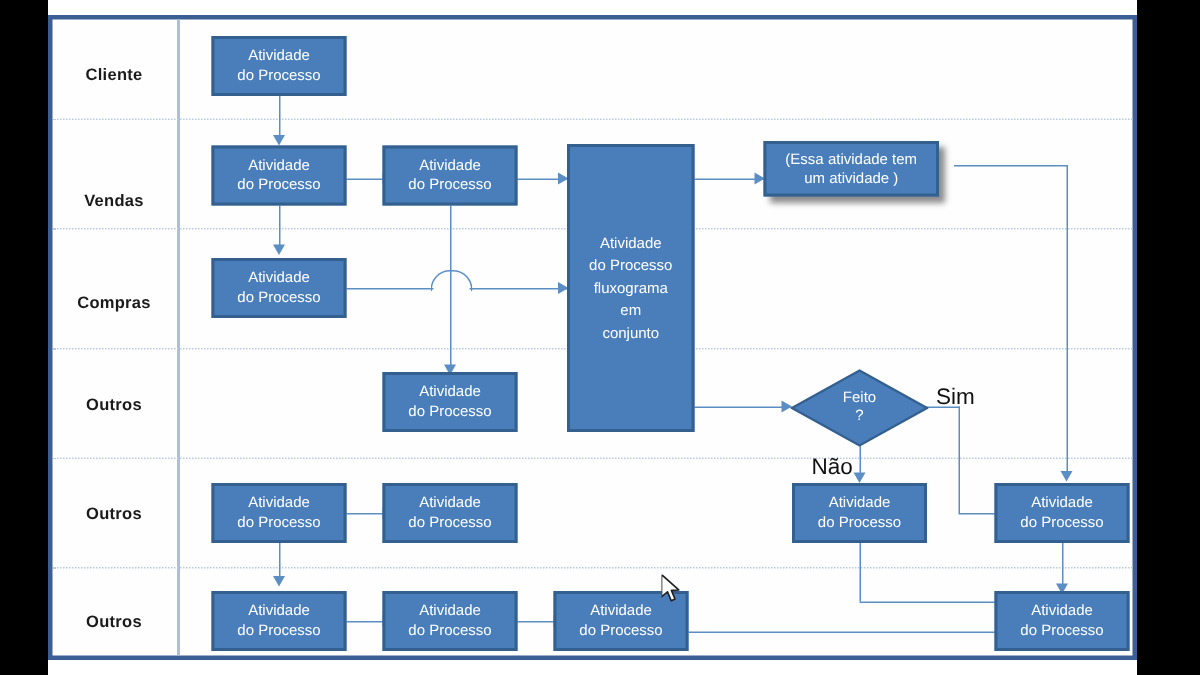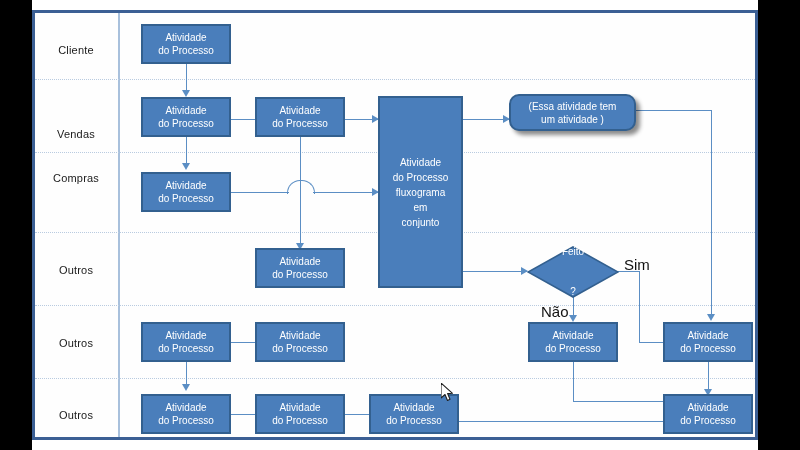--- a/index.html
+++ b/index.html
@@ -20,42 +20,42 @@
   
   #lanedivider{position:absolute;left:118px;top:13px;width:2px;height:424px;
                background:#a8c0dc;}
 
   
   .lanesep{position:absolute;left:35px;width:720px;height:1px;
            border-top:1px dotted #b9cbe0;}
 
   
   .lanelabel{position:absolute;left:36px;width:80px;text-align:center;
-             font-size:11px;color:#1a1a1a;letter-spacing:.2px;}
+             font-size:11px;color:#1a1a1a;letter-spacing:.2px;font-weight:bold;}
 
   
   .pbox{position:absolute;background:#4a7ebb;border:2px solid #33608f;
         box-sizing:border-box;color:#ffffff;font-size:10px;line-height:13px;
         text-align:center;display:flex;flex-direction:column;
         align-items:center;justify-content:center;}
   .pbox span{display:block;white-space:nowrap;}
 
   .pbox.shadowed{box-shadow:4px 4px 4px rgba(0,0,0,.45);}
 
   
   .tallbox{position:absolute;background:#4a7ebb;border:2px solid #33608f;
            box-sizing:border-box;color:#fff;font-size:10px;line-height:15px;
            text-align:center;display:flex;flex-direction:column;
            align-items:center;justify-content:center;}
 
   
   .diamond{position:absolute;}
   .diamond .dlabel{position:absolute;left:0;top:0;width:100%;height:100%;
         display:flex;flex-direction:column;align-items:center;
-        justify-content:space-between;color:#fff;font-size:10px;line-height:12px;
+        justify-content:center;color:#fff;font-size:10px;line-height:12px;
         text-align:center;pointer-events:none;}
 
   
   .hline{position:absolute;height:1px;background:#5b8ec4;}
   .vline{position:absolute;width:1px;background:#5b8ec4;}
 
   
   .arr{position:absolute;width:0;height:0;}
   .arr-r{border-top:4px solid transparent;border-bottom:4px solid transparent;
          border-left:7px solid #5b8ec4;}
@@ -85,21 +85,21 @@
   <div id="lanedivider"></div>
 
   <div class="lanesep" style="top:79px;"></div>
   <div class="lanesep" style="top:152px;"></div>
   <div class="lanesep" style="top:232px;"></div>
   <div class="lanesep" style="top:305px;"></div>
   <div class="lanesep" style="top:378px;"></div>
 
   <div class="lanelabel" style="top:44px;">Cliente</div>
   <div class="lanelabel" style="top:115px;margin-top:13px;">Vendas</div>
-  <div class="lanelabel" style="top:172px;">Compras</div>
+  <div class="lanelabel" style="top:196px;">Compras</div>
   <div class="lanelabel" style="top:264px;">Outros</div>
   <div class="lanelabel" style="top:337px;">Outros</div>
   <div class="lanelabel" style="top:409px;">Outros</div>
 
   <div class="vline" style="left:186px;top:64px;height:30px;"></div>
   <div class="arr arr-d" style="left:182px;top:90px;"></div>
 
   <div class="hline" style="left:231px;top:119px;width:29px;"></div>
   <div class="arr arr-r" style="left:255px;top:115px;"></div>
 
@@ -175,21 +175,21 @@
   <div class="pbox" style="left:141px;top:172px;width:90px;height:40px;">
     <span>Atividade</span>
     <span>do Processo</span>
   </div>
 
   <div class="pbox" style="left:255px;top:248px;width:90px;height:40px;">
     <span>Atividade</span>
     <span>do Processo</span>
   </div>
 
-  <div class="pbox shadowed" style="left:509px;top:94px;width:127px;height:37px;border-radius:10px;">
+  <div class="pbox shadowed" style="left:509px;top:94px;width:117px;height:37px;">
     <span>(Essa atividade tem</span>
     <span>um atividade )</span>
   </div>
 
   <div class="tallbox" style="left:378px;top:96px;width:85px;height:192px;">
     <span>Atividade</span>
     <span>do Processo</span>
     <span>fluxograma</span>
     <span>em</span>
     <span>conjunto</span>

